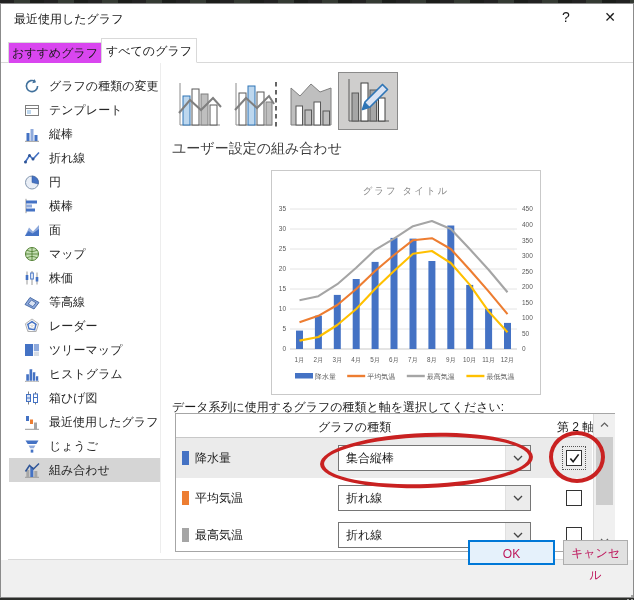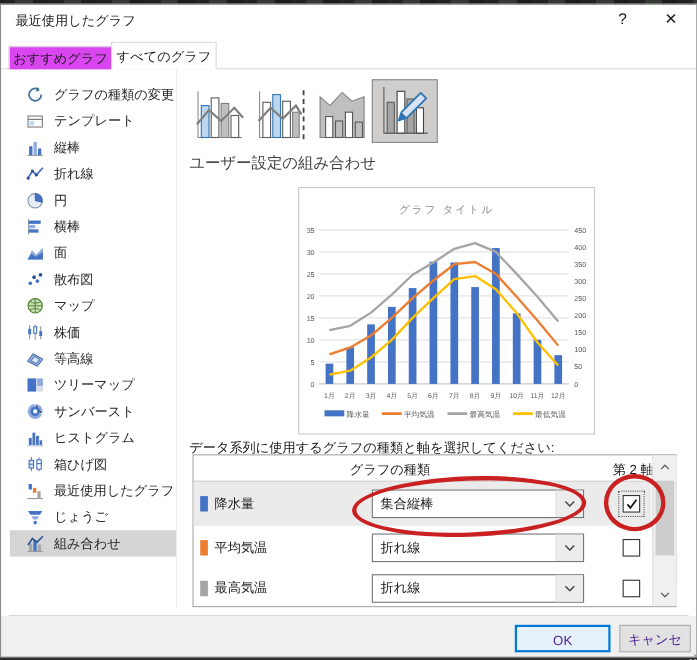--- a/index.html
+++ b/index.html
@@ -47,21 +47,21 @@
   .cbox{position:absolute;left:390px;top:50%;transform:translateY(-50%);width:16px;height:16px;background:#fff;border:1.5px solid #333;box-sizing:border-box;display:flex;align-items:center;justify-content:center;}
   .cbox.checked{outline:1px dotted #555;outline-offset:3px;}
   .sbar{position:absolute;left:417px;top:0;width:21px;height:137px;background:#f0f0f0;border-left:1px solid #dcdcdc;}
   .sbtn{position:absolute;left:0;width:21px;height:19px;background:#f0f0f0;display:flex;align-items:center;justify-content:center;}
   .sbtn.up{top:1px;} .sbtn.down{bottom:1px;}
   .sthumb{position:absolute;left:2px;top:23px;width:17px;height:68px;background:#cdcdcd;}
   .ellipse{position:absolute;border-radius:50%;box-sizing:border-box;z-index:40;pointer-events:none;}
   .ellipse.big{left:320px;top:433px;width:213px;height:55px;border:4px solid #c92121;transform:rotate(-2deg);}
   .ellipse.small{left:549px;top:431px;width:56px;height:52px;border:4px solid #c92121;}
   .bottom-strip{position:absolute;left:1px;top:560px;width:632px;height:37px;background:#f0f0f0;}
-  .btn{position:absolute;top:568px;height:25px;font-size:12px;color:#4c1d95;background:#e1e1e1;border:1px solid #adadad;box-sizing:border-box;text-align:center;line-height:22px;font-family:inherit;}
+  .btn{position:absolute;top:540px;height:25px;font-size:12px;color:#be185d;background:#e1e1e1;border:1px solid #adadad;box-sizing:border-box;text-align:center;line-height:22px;font-family:inherit;}
   .btn.ok{left:468px;width:87px;border:2px solid #0078d7;background:#e5f1fb;}
   .btn.cancel{left:563px;width:65px;}
   .grip{position:absolute;right:5px;bottom:7px;width:2px;height:2px;background:transparent;box-shadow:8px 8px #a3a3a3,8px 4px #a3a3a3,4px 8px #a3a3a3,8px 0 #a3a3a3,4px 4px #a3a3a3,0 8px #a3a3a3;}
 </style>
 </head>
 <body>
 
 <div class="screen">
   <div class="strip top"></div>
   <div class="strip bottom"></div>
@@ -132,29 +132,20 @@
       </div>
       <div class="side-item">
         <span class="s-icon"><svg width="16" height="16" viewBox="0 0 16 16">
             <path d="M1 14 5 5.5 9 9.5 15 3v11z" fill="#8faadc"></path>
             <path d="M1 14 4.5 9 8.5 11.5 15 7v7z" fill="#4472c4"></path>
           </svg></span>
         <span class="s-label">面</span>
       </div>
       <div class="side-item">
         <span class="s-icon"><svg width="16" height="16" viewBox="0 0 16 16">
-            <circle cx="3.5" cy="11.5" r="1.7" fill="#4472c4"></circle>
-            <circle cx="7" cy="6" r="1.7" fill="#2f5597"></circle>
-            <circle cx="10" cy="9.5" r="1.7" fill="#4472c4"></circle>
-            <circle cx="12.8" cy="3.8" r="1.7" fill="#2f5597"></circle>
-          </svg></span>
-        <span class="s-label">散布図</span>
-      </div>
-      <div class="side-item">
-        <span class="s-icon"><svg width="16" height="16" viewBox="0 0 16 16">
             <circle cx="8" cy="8" r="6.5" fill="#c5e0b4" stroke="#548235"></circle>
             <path d="M8 1.5v13M1.5 8h13M3 4c3 2 7 2 10 0M3 12c3-2 7-2 10 0" fill="none" stroke="#548235" stroke-width=".9"></path>
           </svg></span>
         <span class="s-label">マップ</span>
       </div>
       <div class="side-item">
         <span class="s-icon"><svg width="16" height="16" viewBox="0 0 16 16">
             <path d="M3 1.5v13M8 1v14M13 2.5v12" stroke="#9a9a9a"></path>
             <rect x="1.7" y="5" width="2.6" height="5" fill="#4472c4"></rect>
             <rect x="6.7" y="3" width="2.6" height="6" fill="#fff" stroke="#4472c4"></rect>
@@ -164,34 +155,33 @@
       </div>
       <div class="side-item">
         <span class="s-icon"><svg width="16" height="16" viewBox="0 0 16 16">
             <path d="M1 10.5 6 3.5 15 8.5 10 15z" fill="#8faadc" stroke="#2f5597" stroke-width=".8"></path>
             <path d="M4.2 10 7.4 6 12 8.8 8.8 12.6z" fill="#dae3f3" stroke="#2f5597" stroke-width=".7"></path>
           </svg></span>
         <span class="s-label">等高線</span>
       </div>
       <div class="side-item">
         <span class="s-icon"><svg width="16" height="16" viewBox="0 0 16 16">
+            <path d="M8 1 14.6 5.8 12.1 13.5H3.9L1.4 5.8z" fill="none" stroke="#9a9a9a" stroke-width=".8"></path>
+            <path d="M8 8V1M8 8l6.6-2.2M8 8l4.1 5.5M8 8l-4.1 5.5M8 8 1.4 5.8" stroke="#c9c9c9" stroke-width=".6"></path>
+            <path d="M8 3.6 12 6.4 10.6 11.6 5 10.8 3.8 6.4z" fill="none" stroke="#4472c4" stroke-width="1.4"></path>
+          </svg></span>
+        <span class="s-label">レーダー</span>
+      </div>
+      <div class="side-item">
+        <span class="s-icon"><svg width="16" height="16" viewBox="0 0 16 16">
             <rect x="1" y="2" width="8" height="12" fill="#4472c4"></rect>
             <rect x="9.8" y="2" width="5.2" height="7.2" fill="#8faadc"></rect>
             <rect x="9.8" y="10" width="5.2" height="4" fill="#d6dce5"></rect>
           </svg></span>
         <span class="s-label">ツリーマップ</span>
-      </div>
-      <div class="side-item">
-        <span class="s-icon"><svg width="16" height="16" viewBox="0 0 16 16">
-            <circle cx="8" cy="8" r="6.8" fill="#8faadc"></circle>
-            <path d="M8 1.2V8l6.4 2.4" stroke="#fff" stroke-width="1"></path>
-            <circle cx="8" cy="8" r="4.3" fill="#4472c4"></circle>
-            <circle cx="8" cy="8" r="1.9" fill="#fff"></circle>
-          </svg></span>
-        <span class="s-label">サンバースト</span>
       </div>
       <div class="side-item">
         <span class="s-icon"><svg width="16" height="16" viewBox="0 0 16 16">
             <path d="M1 15.3h14" stroke="#9a9a9a"></path>
             <rect x="2" y="8" width="3.2" height="7" fill="#4472c4" stroke="#fff" stroke-width=".5"></rect>
             <rect x="5.2" y="3" width="3.2" height="12" fill="#4472c4" stroke="#fff" stroke-width=".5"></rect>
             <rect x="8.4" y="6" width="3.2" height="9" fill="#4472c4" stroke="#fff" stroke-width=".5"></rect>
             <rect x="11.6" y="10" width="2.8" height="5" fill="#4472c4" stroke="#fff" stroke-width=".5"></rect>
           </svg></span>
         <span class="s-label">ヒストグラム</span>

